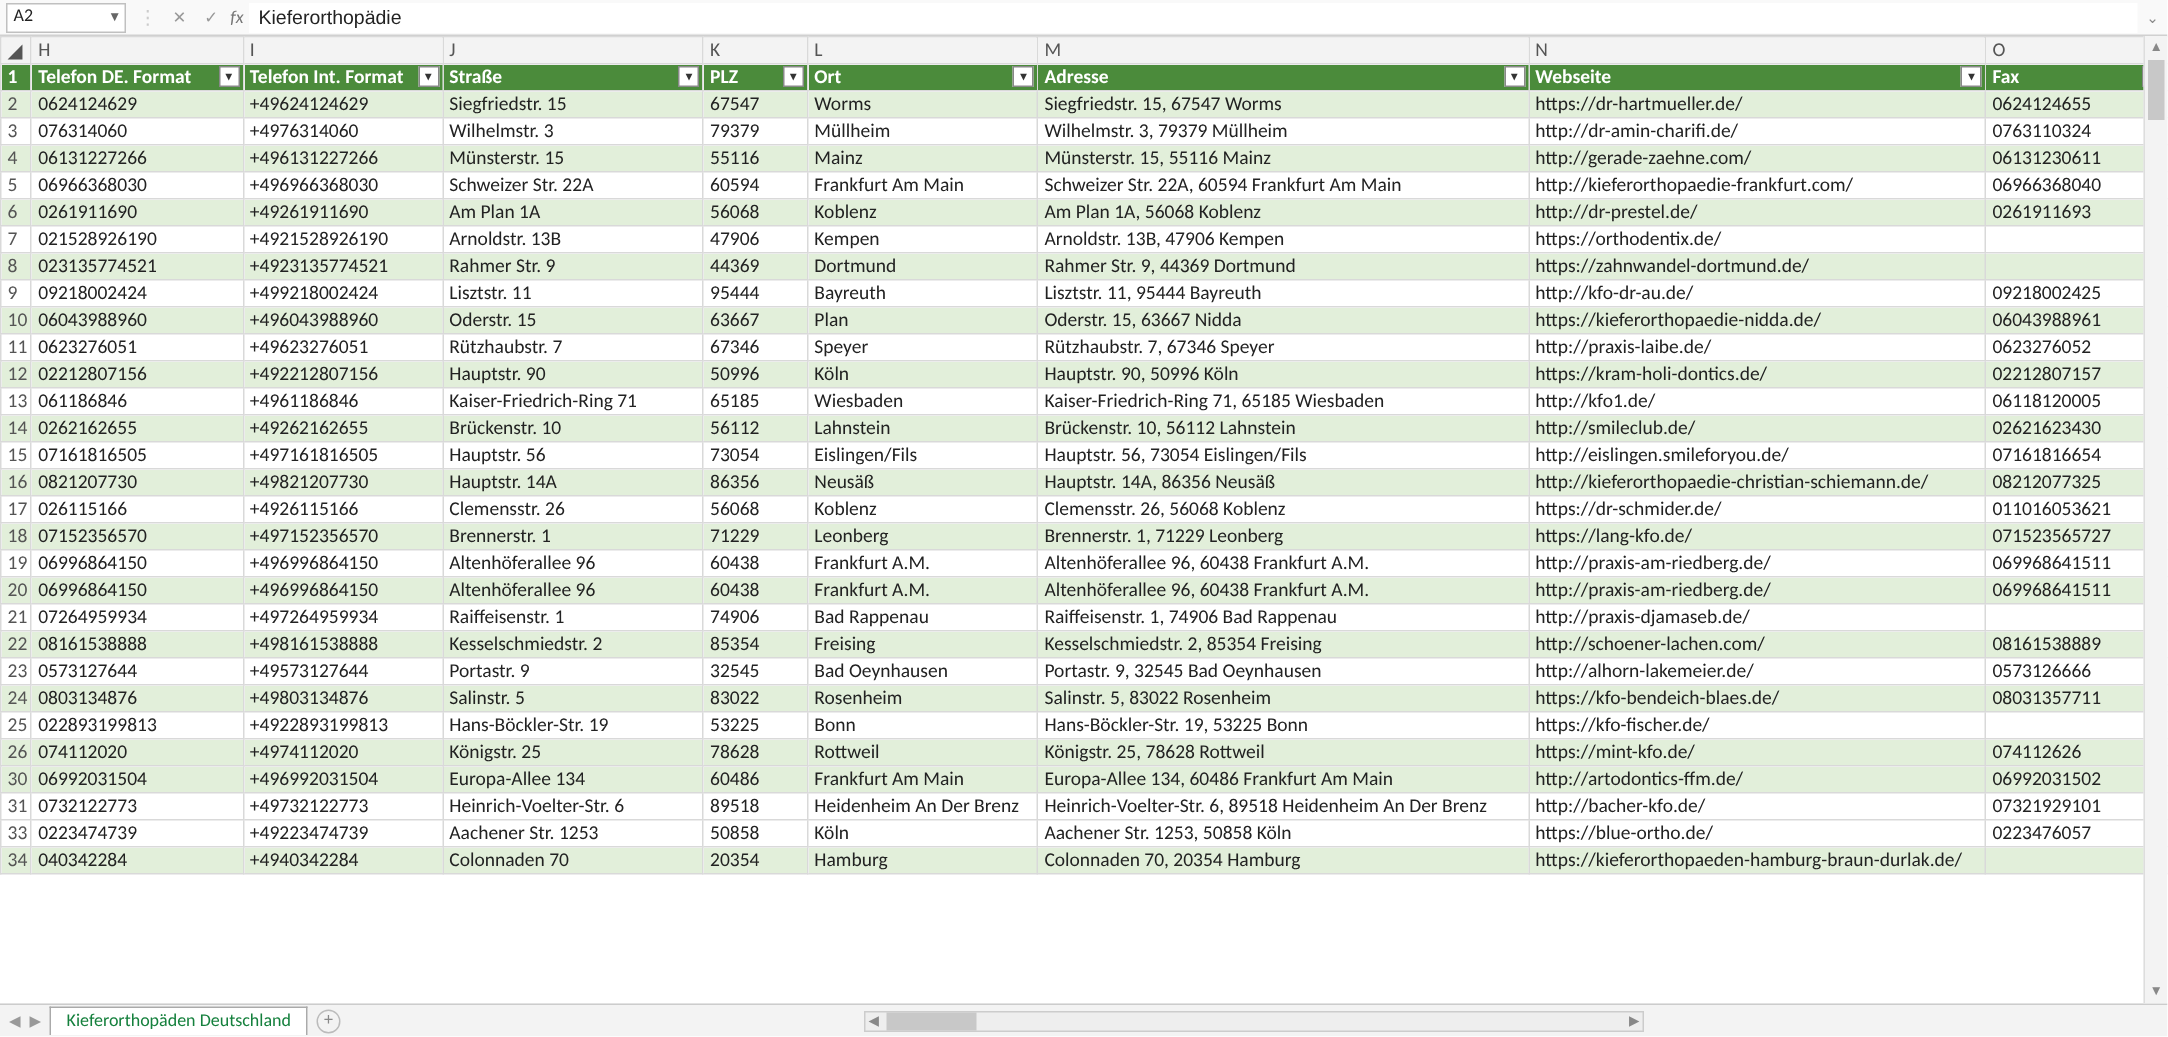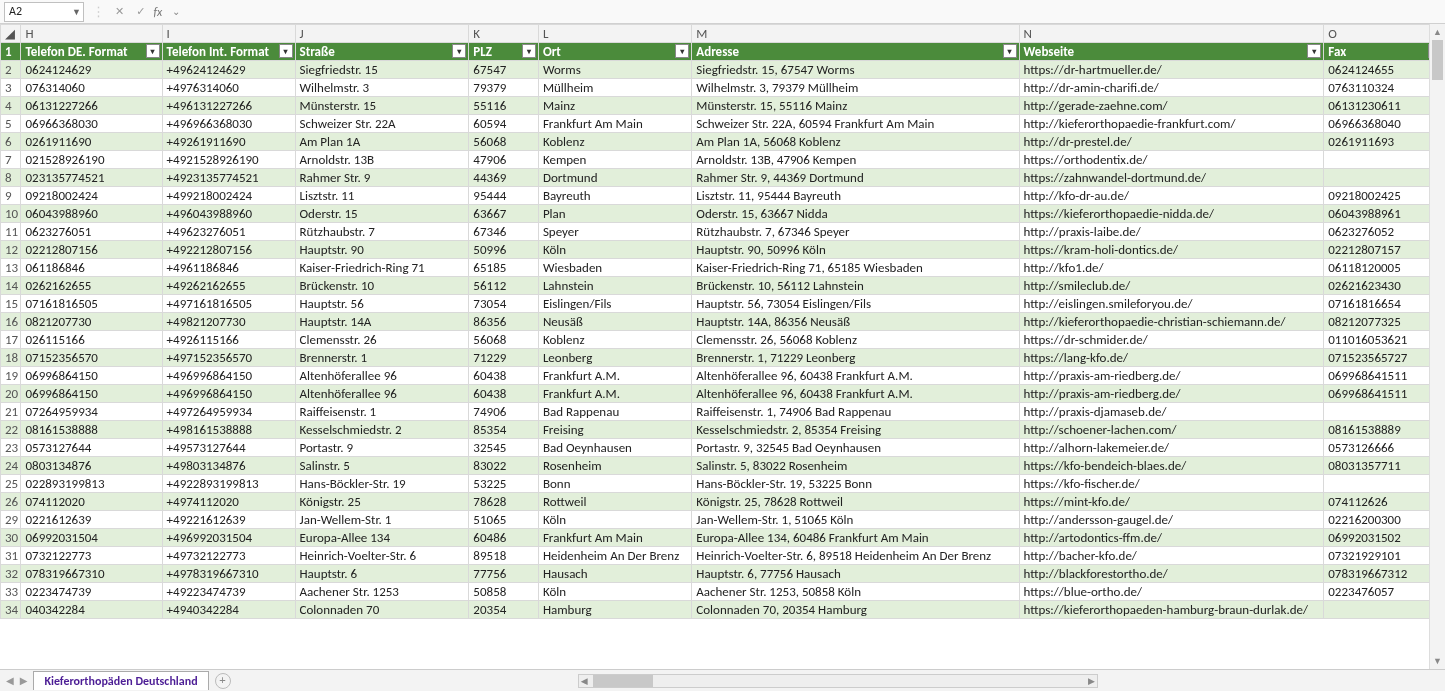--- a/index.html
+++ b/index.html
@@ -35,21 +35,21 @@
   .c-J { width:170px; }
   .c-K { width:68px; }
   .c-L { width:150px; }
   .c-M { width:320px; }
   .c-N { width:298px; }
   .c-O { width:118px; }
   
   .tab-bar { display:flex; align-items:center; height:22px; border-top:1px solid #ccc; background:#f3f3f3; font-size:12px; }
   .tab-nav { display:flex; gap:6px; padding:0 6px; color:#999; }
   .tab-nav span { cursor:pointer; font-size:10px; }
-  .sheet-tab { background:#fff; border:1px solid #aaa; border-bottom:none; padding:2px 10px; font-weight:700; color:#4c1d95; }
+  .sheet-tab { background:#fff; border:1px solid #aaa; border-bottom:none; padding:2px 10px; font-weight:400; color:#15803d; }
   .add-sheet { margin-left:6px; width:16px; height:16px; border:1px solid #bbb; border-radius:50%; text-align:center; line-height:13px; color:#888; font-size:12px; cursor:pointer; }
   .hscroll-placeholder { flex:1; display:flex; justify-content:center; align-items:center; }
   .hscroll-track { width:520px; height:14px; background:#eee; border:1px solid #ccc; position:relative; }
   .hscroll-thumb { position:absolute; left:0; top:0; height:12px; width:60px; background:#c8c8c8; }
   
   .vscroll { position:absolute; right:0; top:0; bottom:0; width:16px; background:#f3f3f3; border-left:1px solid #ddd; }
   .vscroll .up, .vscroll .down { height:16px; text-align:center; font-size:9px; color:#888; line-height:16px; }
   .vscroll .thumb { position:absolute; top:16px; left:2px; right:2px; height:40px; background:#c8c8c8; }
 </style>
 </head>
@@ -59,20 +59,21 @@
 
   <div class="formula-bar-row">
     <div class="name-box">
       <span>A2</span>
       <span class="dropdown-arrow">▼</span>
     </div>
     <span class="fx-sep">⋮</span>
     <span class="fx-icon">✕</span>
     <span class="fx-icon">✓</span>
     <span class="fx-label">fx</span>
+    <input class="formula-input" value="Kieferorthopädie" style="">
     <div class="formula-expand">⌄</div>
   </div>
 
   <div class="grid-wrap">
     <table class="sheet">
       <colgroup>
         <col class="c-rownum">
           <col class="c-H">
           <col class="c-I">
           <col class="c-J">
@@ -375,31 +376,20 @@
             <td class="row-num">26</td>
             <td>074112020</td>
             <td>+4974112020</td>
             <td>Königstr. 25</td>
             <td>78628</td>
             <td>Rottweil</td>
             <td>Königstr. 25, 78628 Rottweil</td>
             <td>https://mint-kfo.de/</td>
             <td>074112626</td>
           </tr>
-          <tr class="band-even">
-            <td class="row-num">29</td>
-            <td>0221612639</td>
-            <td>+49221612639</td>
-            <td>Jan-Wellem-Str. 1</td>
-            <td>51065</td>
-            <td>Köln</td>
-            <td>Jan-Wellem-Str. 1, 51065 Köln</td>
-            <td>http://andersson-gaugel.de/</td>
-            <td>02216200300</td>
-          </tr>
           <tr class="band-odd">
             <td class="row-num">30</td>
             <td>06992031504</td>
             <td>+496992031504</td>
             <td>Europa-Allee 134</td>
             <td>60486</td>
             <td>Frankfurt Am Main</td>
             <td>Europa-Allee 134, 60486 Frankfurt Am Main</td>
             <td>http://artodontics-ffm.de/</td>
             <td>06992031502</td>
@@ -407,31 +397,20 @@
           <tr class="band-even">
             <td class="row-num">31</td>
             <td>0732122773</td>
             <td>+49732122773</td>
             <td>Heinrich-Voelter-Str. 6</td>
             <td>89518</td>
             <td>Heidenheim An Der Brenz</td>
             <td>Heinrich-Voelter-Str. 6, 89518 Heidenheim An Der Brenz</td>
             <td>http://bacher-kfo.de/</td>
             <td>07321929101</td>
-          </tr>
-          <tr class="band-odd">
-            <td class="row-num">32</td>
-            <td>078319667310</td>
-            <td>+4978319667310</td>
-            <td>Hauptstr. 6</td>
-            <td>77756</td>
-            <td>Hausach</td>
-            <td>Hauptstr. 6, 77756 Hausach</td>
-            <td>http://blackforestortho.de/</td>
-            <td>078319667312</td>
           </tr>
           <tr class="band-even">
             <td class="row-num">33</td>
             <td>0223474739</td>
             <td>+49223474739</td>
             <td>Aachener Str. 1253</td>
             <td>50858</td>
             <td>Köln</td>
             <td>Aachener Str. 1253, 50858 Köln</td>
             <td>https://blue-ortho.de/</td>

